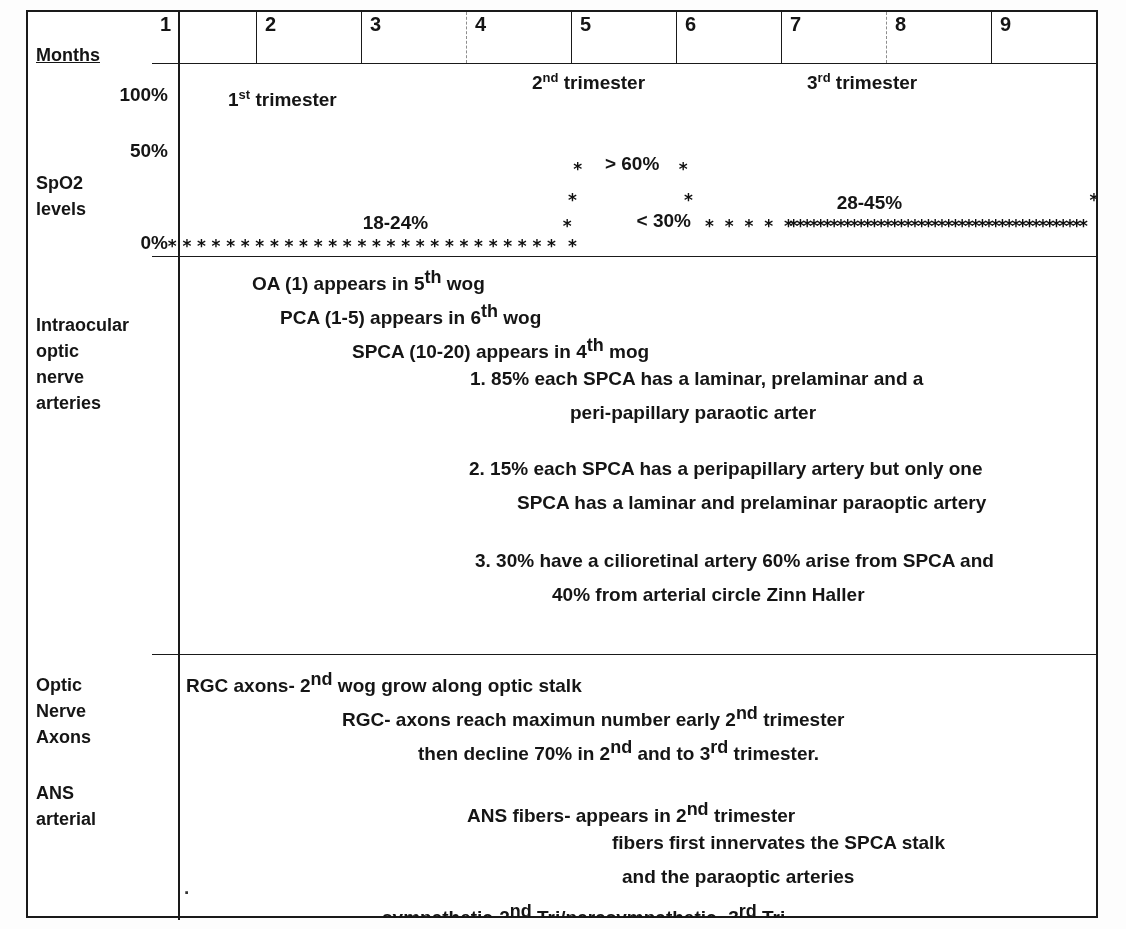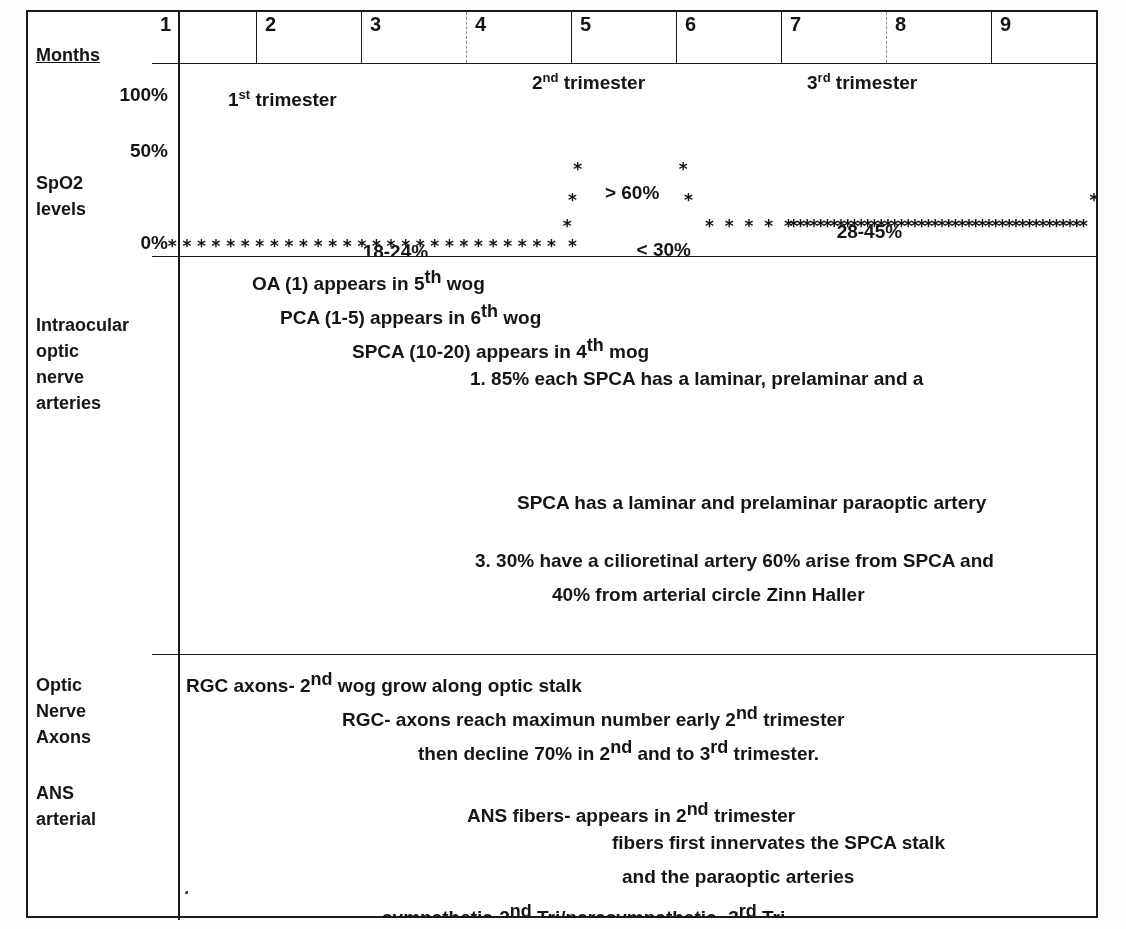--- a/index.html
+++ b/index.html
@@ -66,21 +66,21 @@
     box-sizing:border-box;
     overflow:hidden;
   }
   .tri{
     position:absolute;top:6px;
     font-size:19px;font-weight:bold;white-space:nowrap;
   }
   .tri sup{font-size:13px;}
   .ann{
     position:absolute;
-    font-size:19px;font-weight:bold;white-space:nowrap;margin-top:29px;
+    font-size:19px;font-weight:bold;white-space:nowrap;
   }
   .star1{
     position:absolute;
     font-family:"DejaVu Sans",sans-serif;
     font-size:17px;font-weight:bold;line-height:1;color:#101010;
   }
 
   
   .sect{
     position:absolute;left:124px;right:0;
@@ -245,20 +245,22 @@
         <div class="ann" style="left: 452.933px; top: 89px;">&gt; 60%</div>
         <div class="ann" style="left: 484.533px; top: 145.98px;">&lt; 30%</div>
         <div class="ann" style="left: 684.667px; top: 127.5px;">28-45%</div>
       </div>
 
     <div class="sect sect-arteries" id="sect-arteries">
         <div class="tline" style="left: 100px; top: 8px;">OA (1) appears in 5<sup>th</sup> wog</div>
         <div class="tline" style="left: 128px; top: 42px;">PCA (1-5) appears in 6<sup>th</sup> wog</div>
         <div class="tline" style="left: 200px; top: 76px;">SPCA (10-20) appears in 4<sup>th</sup> mog</div>
         <div class="tline" style="left: 318px; top: 110px;">1.  85% each SPCA has a laminar, prelaminar and a</div>
+        <div class="tline" style="left: 418px; top: 144px;">peri-papillary paraotic arter</div>
+        <div class="tline" style="left: 317px; top: 200px;">2.  15% each SPCA has a peripapillary artery but only one</div>
         <div class="tline" style="left: 365px; top: 234px;">SPCA has a laminar and prelaminar paraoptic artery</div>
         <div class="tline" style="left: 323px; top: 292px;">3. 30% have a cilioretinal artery 60% arise from SPCA and</div>
         <div class="tline" style="left: 400px; top: 326px;">40% from arterial circle Zinn Haller</div>
       </div>
 
     <div class="sect sect-axons" id="sect-axons">
       <span class="dot" style="left:32px;top:222px;">.</span>
     <div class="tline" style="left: 34px; top: 12px;">RGC axons- 2<sup>nd</sup> wog grow along optic stalk</div>
         <div class="tline" style="left: 190px; top: 46px;">RGC- axons reach maximun number early 2<sup>nd</sup> trimester</div>
         <div class="tline" style="left: 266px; top: 80px;">then decline 70% in 2<sup>nd</sup> and to 3<sup>rd</sup> trimester.</div>

